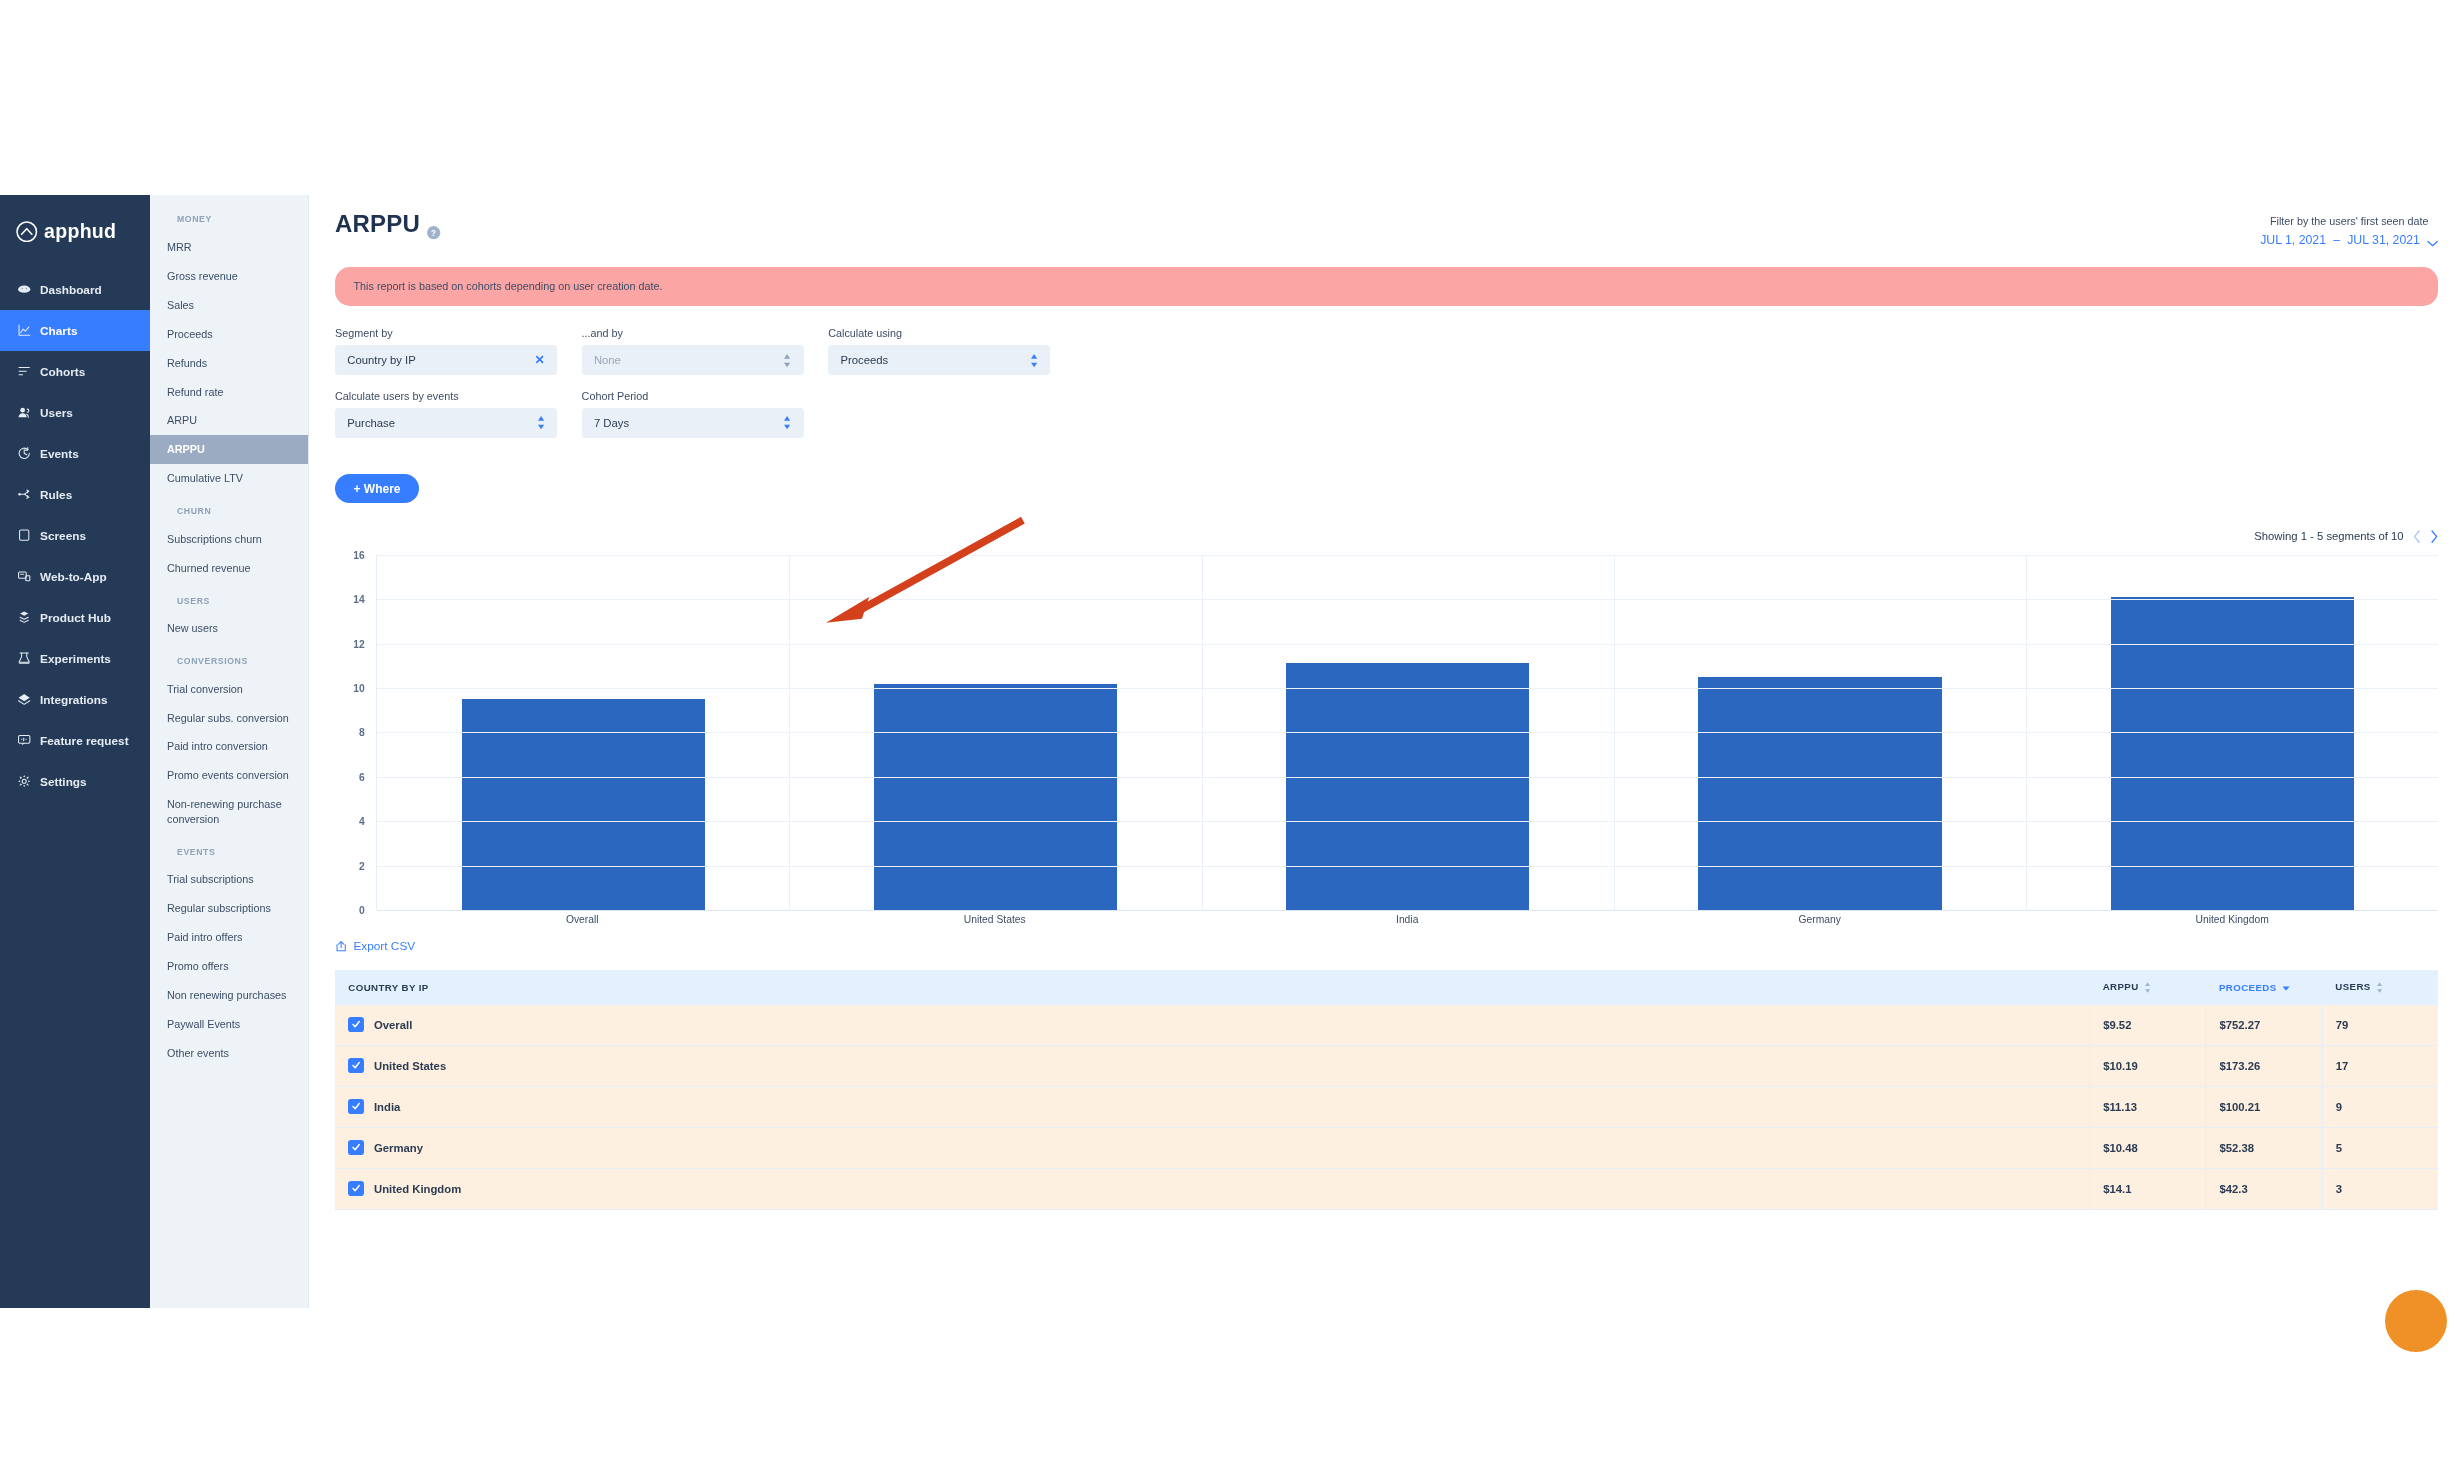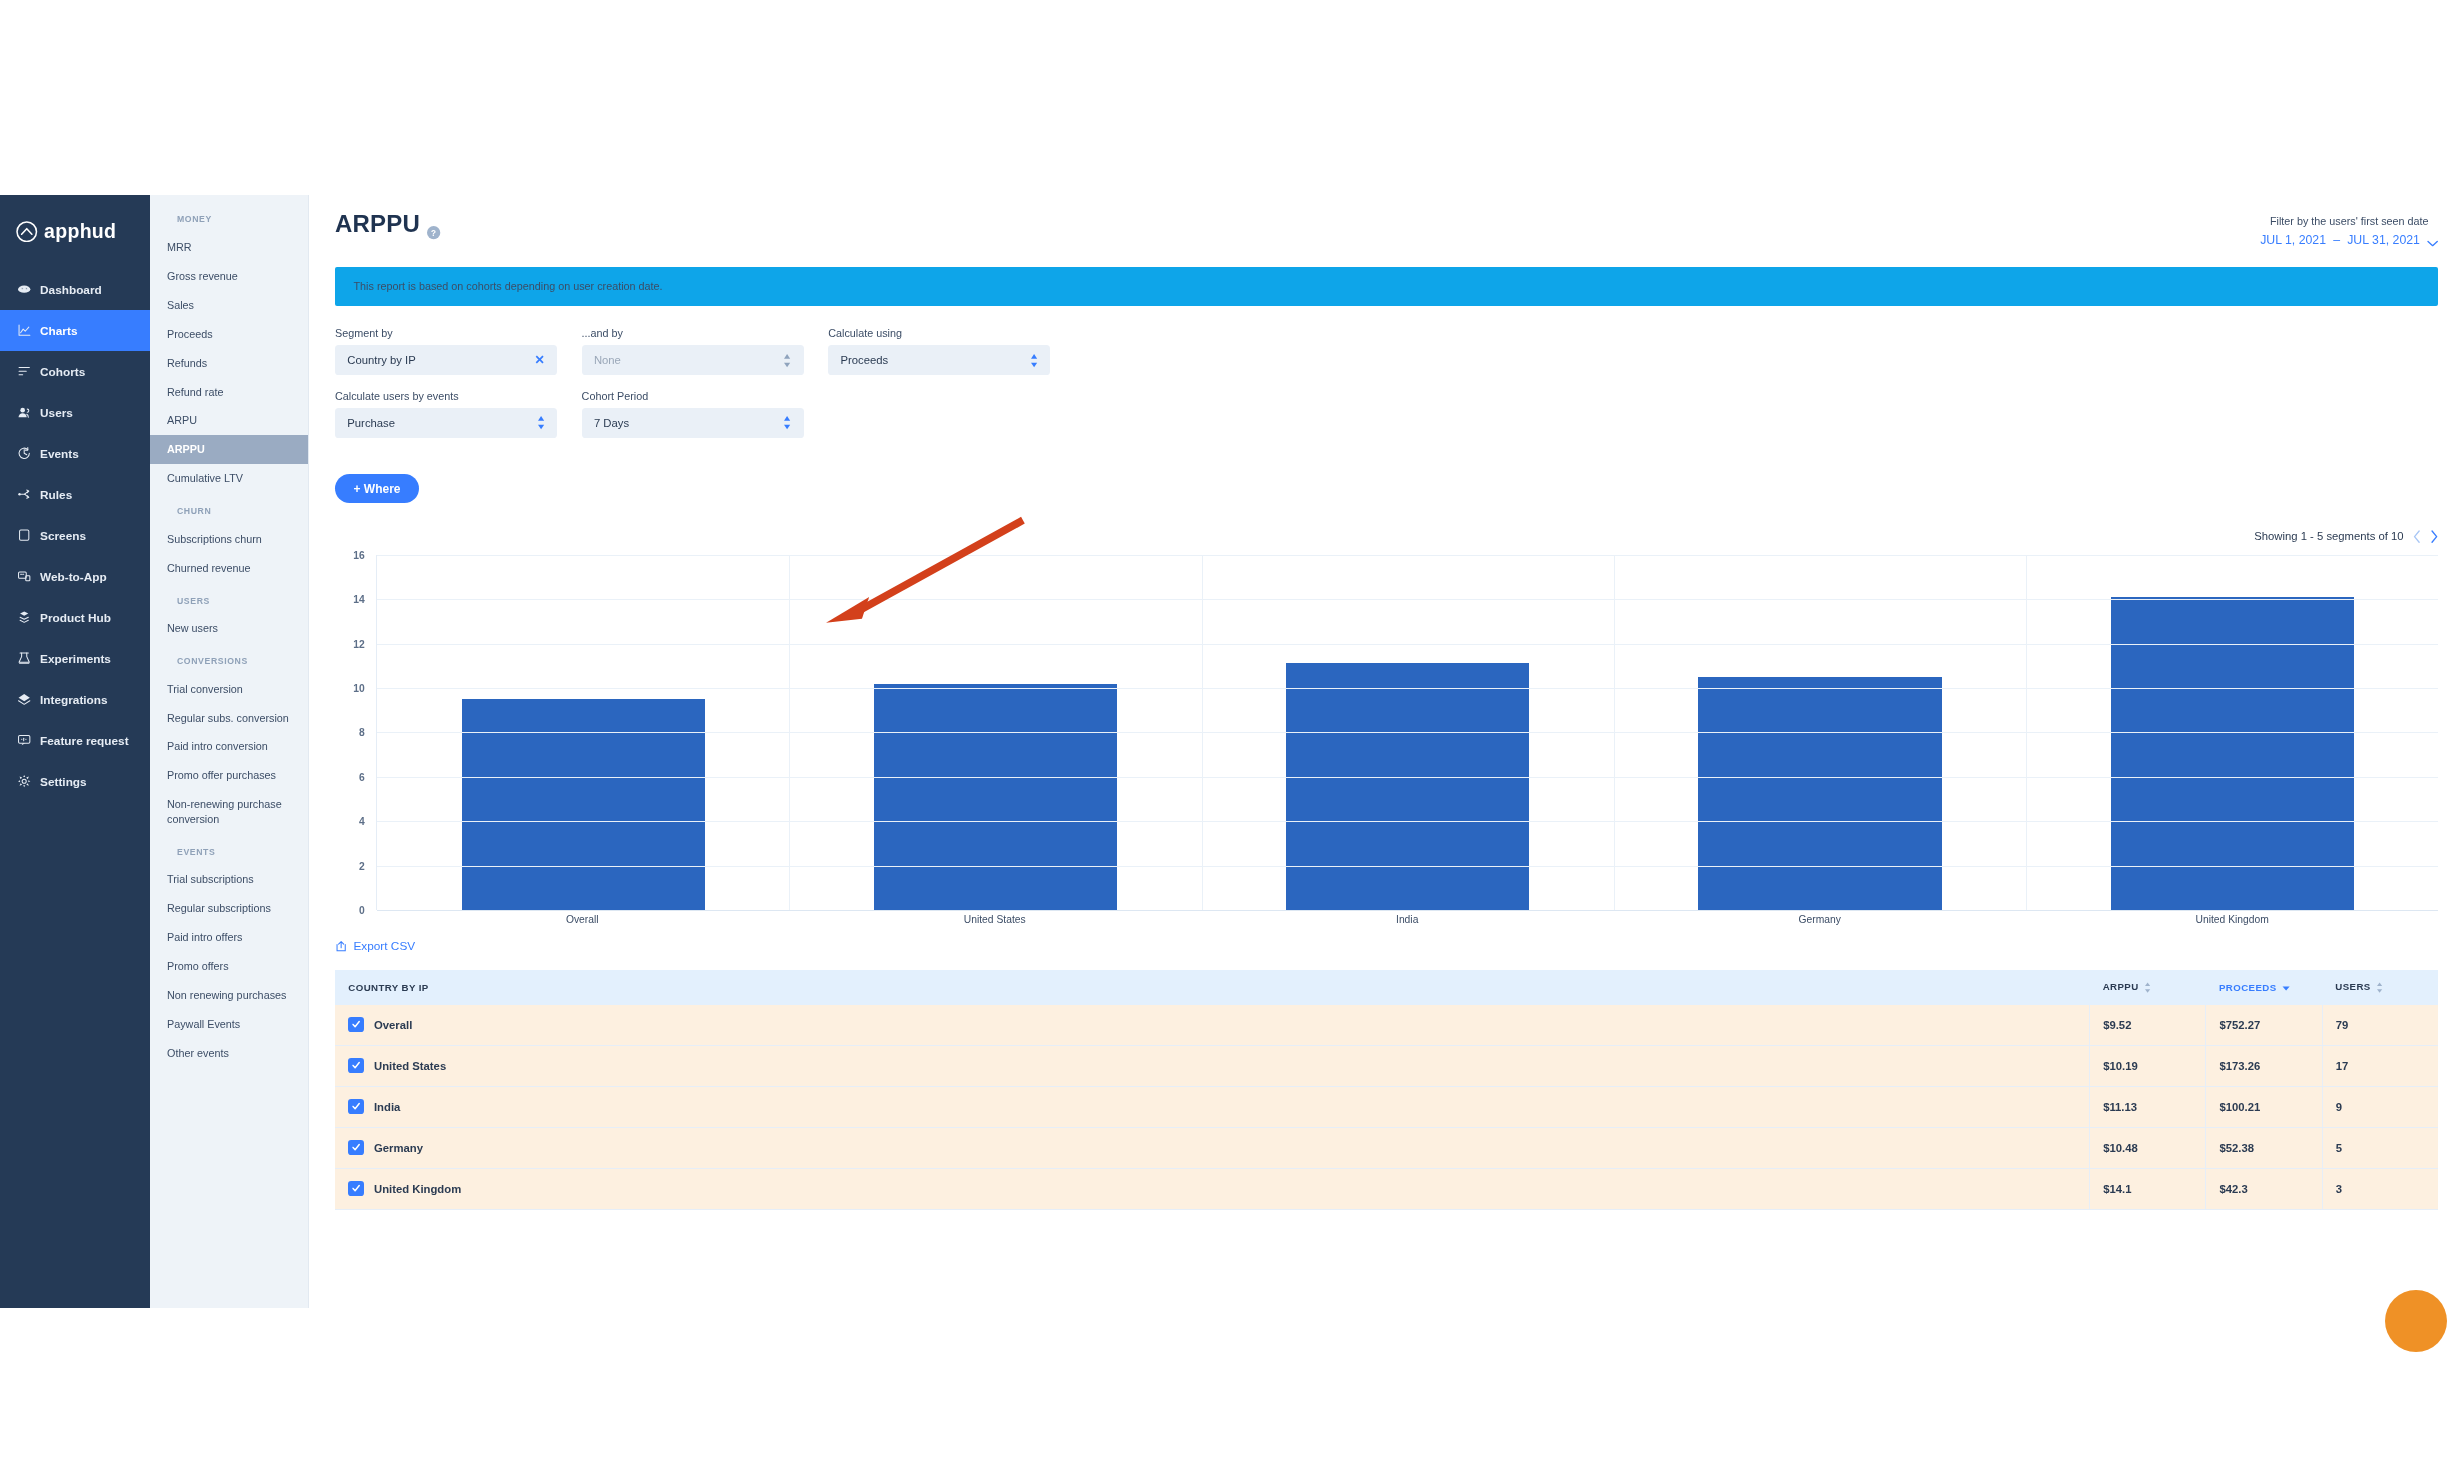--- a/index.html
+++ b/index.html
@@ -82,22 +82,22 @@
   .date-filter-label { font-size: 10.8px; color: #3c4d66; }
   .date-filter-value {
     font-size: 12.3px; color: #377dff; font-weight: 500;
     margin-top: 5.1px; display: flex; align-items: center; gap: 7.2px; justify-content: flex-end;
     cursor: pointer;
   }
   .chev { width: 11.3px; height: 7.2px; display:block; }
 
   .notice {
     margin-top: 20.5px;
-    background: #0ea5e9;
-    border-radius: 2px;
+    background: #fca5a5;
+    border-radius: 15px;
     padding: 13.3px 18.5px;
     font-size: 10.8px;
     color: #3c4d66;
   }
 
   
   .controls { margin-top: 21.5px; }
   .ctrl-row { display: flex; gap: 24.6px; margin-bottom: 14.4px; }
   .ctrl { width: 222px; }
   .ctrl-label { font-size: 10.8px; color: #3c4d66; margin-bottom: 6.2px; }
@@ -376,21 +376,21 @@
       <div class="subnav-item">Cumulative LTV</div>
       <div class="subnav-group">CHURN</div>
       <div class="subnav-item">Subscriptions churn</div>
       <div class="subnav-item">Churned revenue</div>
       <div class="subnav-group">USERS</div>
       <div class="subnav-item">New users</div>
       <div class="subnav-group">CONVERSIONS</div>
       <div class="subnav-item">Trial conversion</div>
       <div class="subnav-item">Regular subs. conversion</div>
       <div class="subnav-item">Paid intro conversion</div>
-      <div class="subnav-item">Promo offer purchases</div>
+      <div class="subnav-item">Promo events conversion</div>
       <div class="subnav-item">Non-renewing purchase conversion</div>
       <div class="subnav-group">EVENTS</div>
       <div class="subnav-item">Trial subscriptions</div>
       <div class="subnav-item">Regular subscriptions</div>
       <div class="subnav-item">Paid intro offers</div>
       <div class="subnav-item">Promo offers</div>
       <div class="subnav-item">Non renewing purchases</div>
       <div class="subnav-item">Paywall Events</div>
       <div class="subnav-item">Other events</div>
     </aside>

